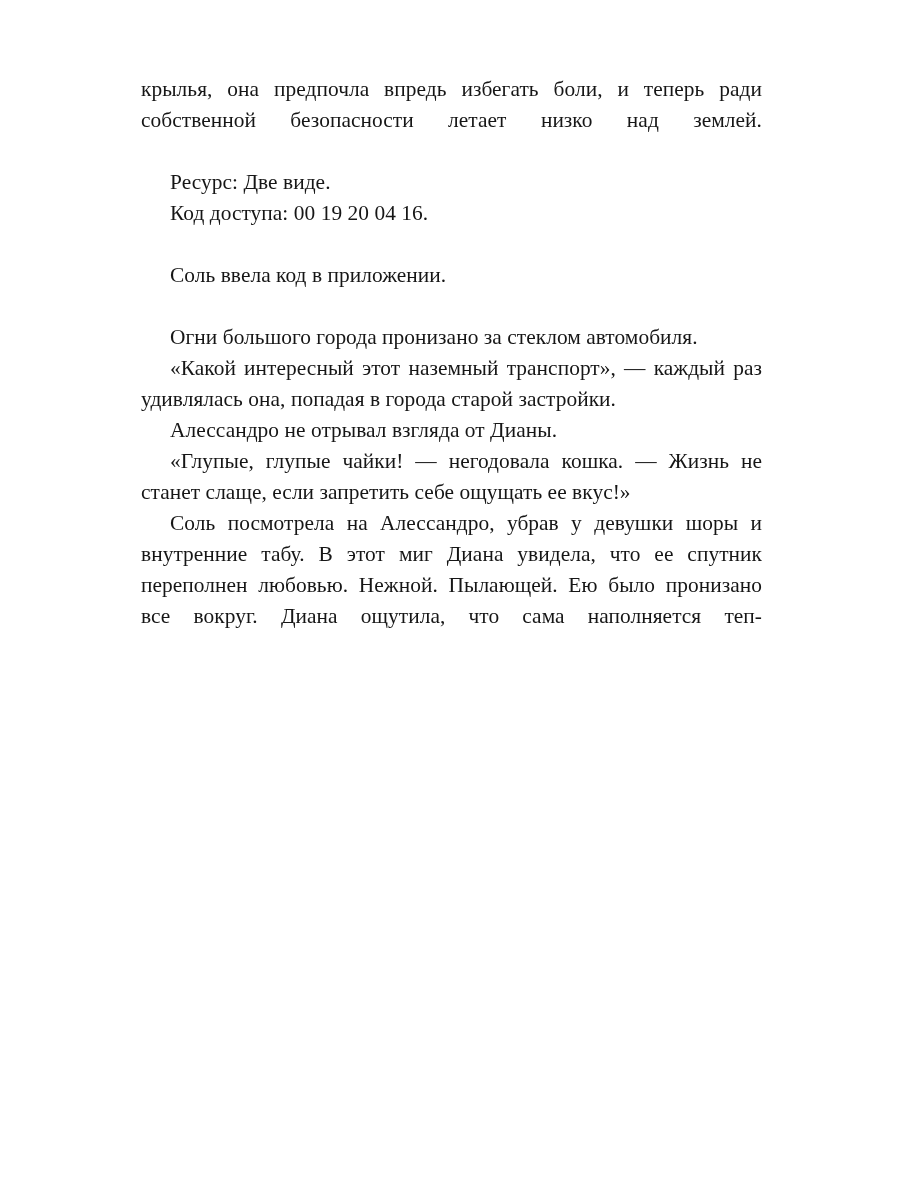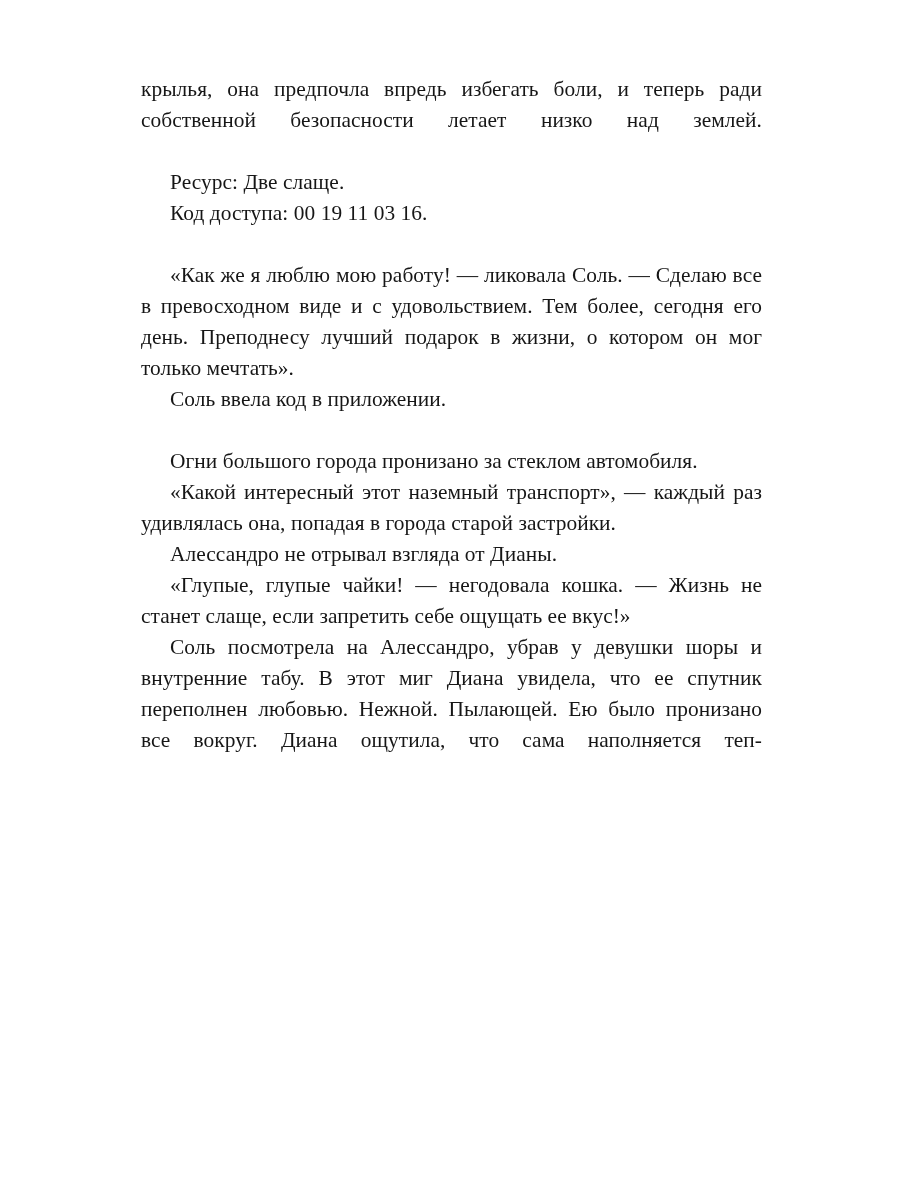--- a/index.html
+++ b/index.html
@@ -65,27 +65,26 @@
 
 <div class="page">
 
   <div class="text-column">
 
     <p class="para cont force-justify">крылья, она предпочла впредь избегать боли, и теперь ради собственной безопасности летает низко над землей.</p>
 
     <div class="section-gap"></div>
 
 
-    <p class="para indent">Ресурс: Две слаще.</p>
+    <p class="para indent">Ресурс: Две виде.</p>
 
-    <p class="para indent">Код доступа: 00 19 11 03 16.</p>
+    <p class="para indent">Код доступа: 00 19 20 04 16.</p>
 
     <div class="section-gap"></div>
 
-    <p class="para indent">«Как же я люблю мою работу! — ликовала Соль. — Сделаю все в превосходном виде и с удовольствием. Тем более, сегодня его день. Преподнесу лучший подарок в жизни, о котором он мог только мечтать».</p>
 
     <p class="para indent">Соль ввела код в приложении.</p>
 
     <div class="section-gap"></div>
 
 
 
     <p class="para indent">Огни большого города пронизано за стеклом автомобиля.</p>
 
     <p class="para indent">«Какой интересный этот наземный транспорт», — каждый раз удивлялась она, попадая в города старой застройки.</p>

